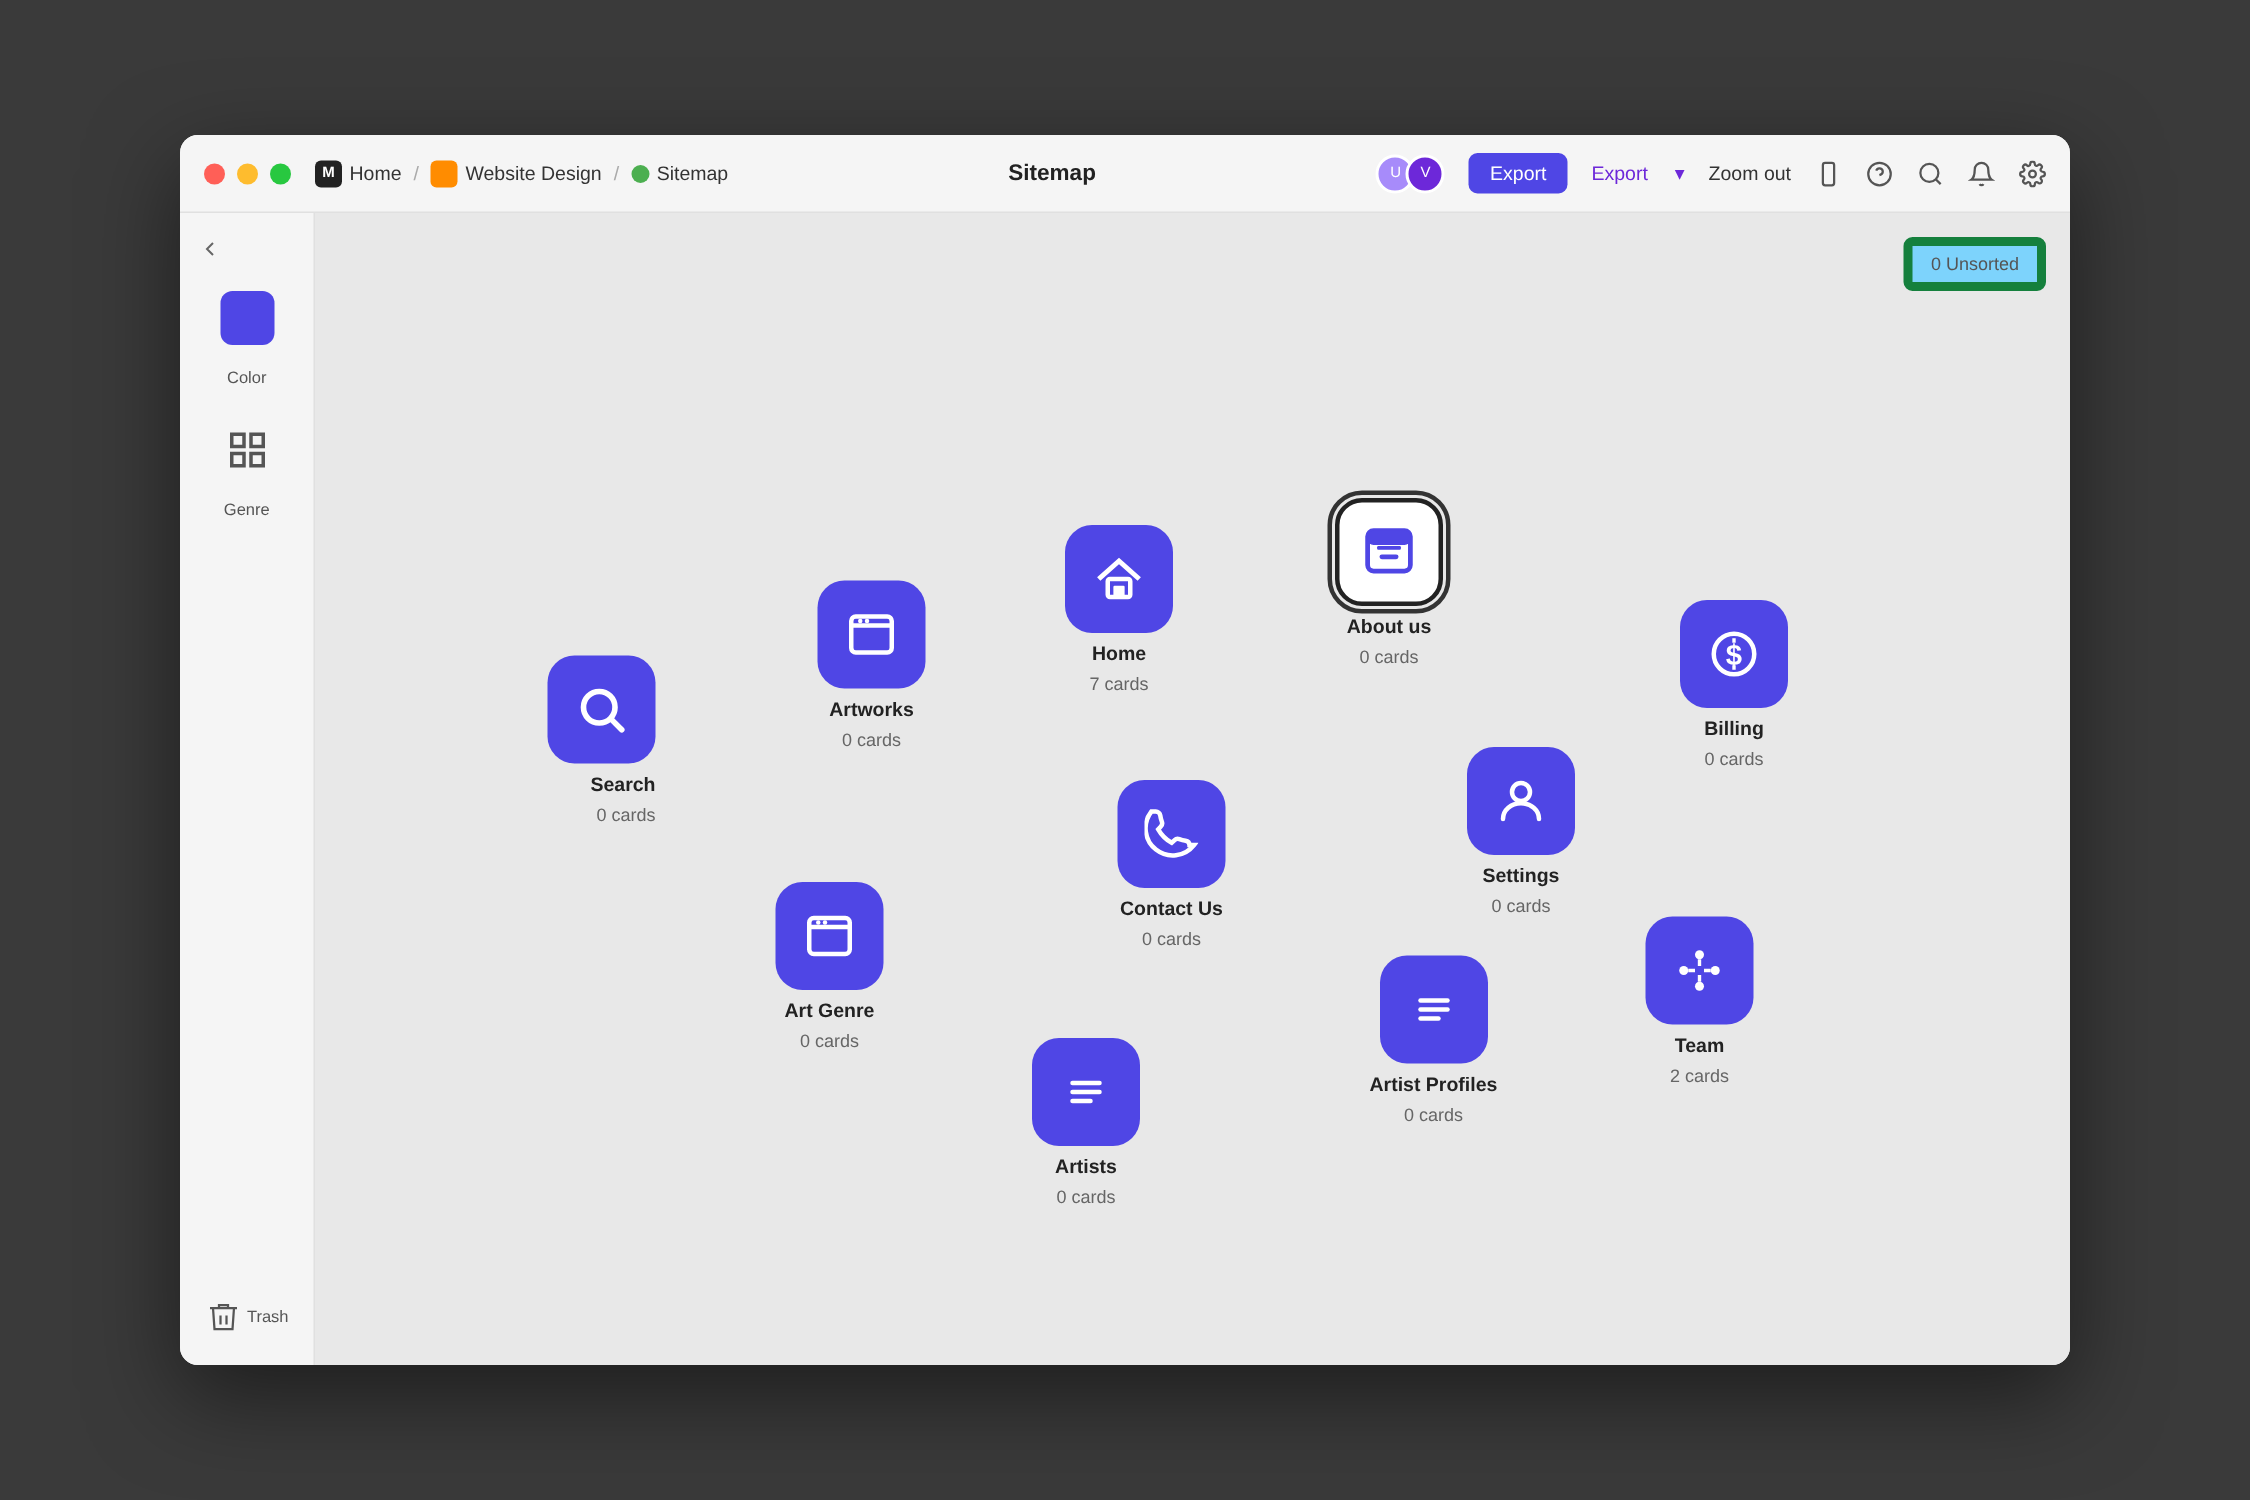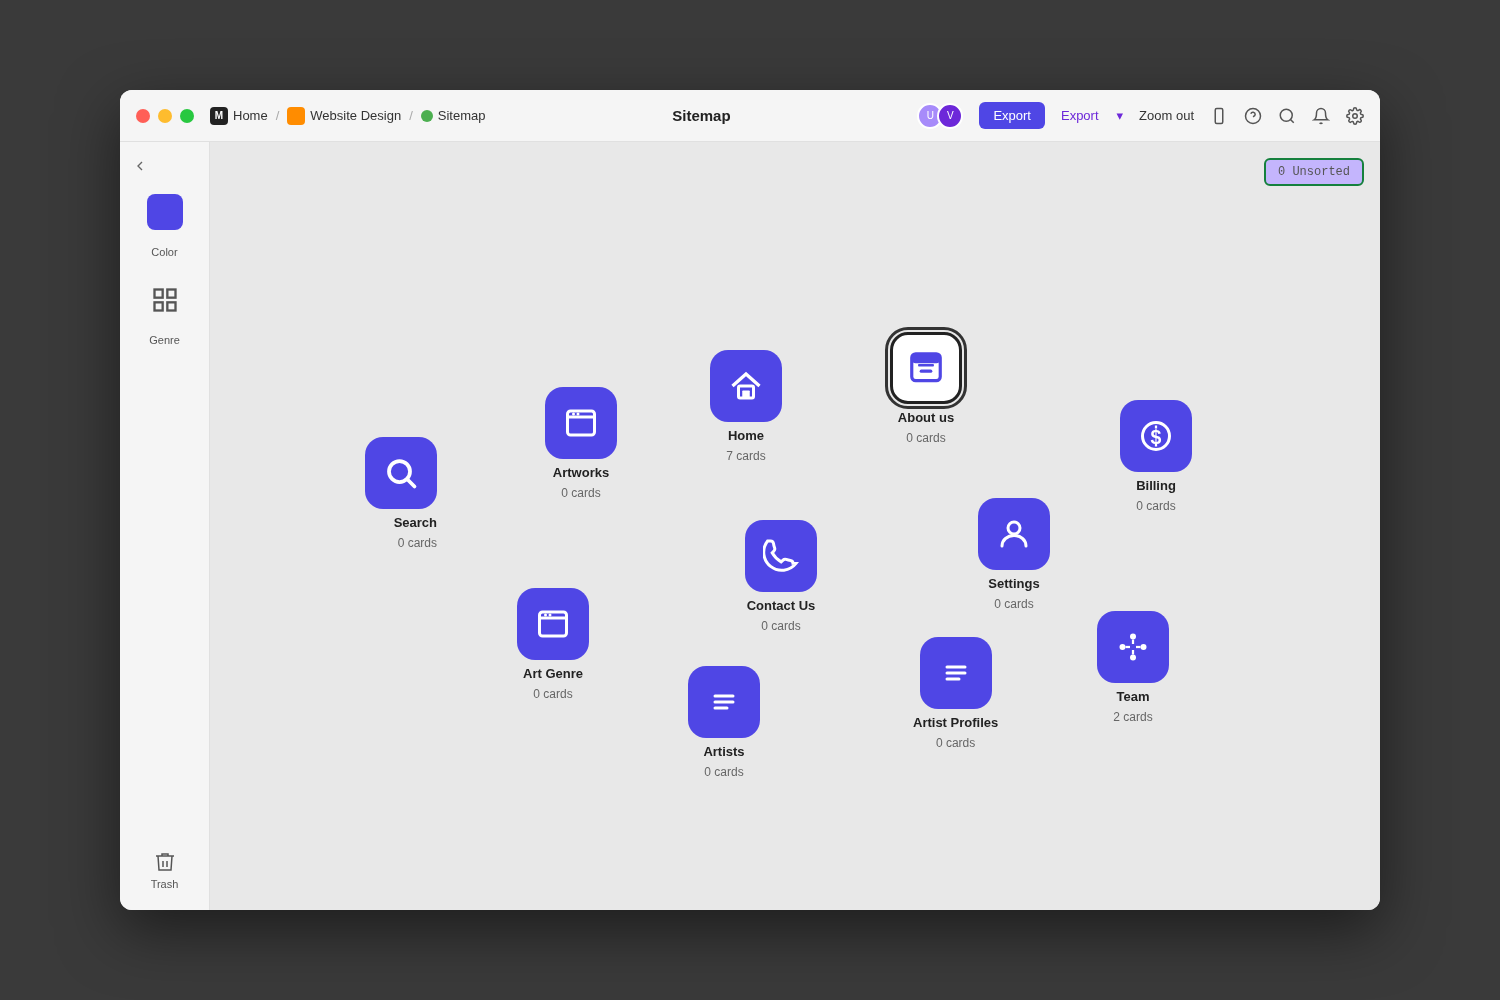--- a/index.html
+++ b/index.html
@@ -160,44 +160,43 @@
       width: 36px; height: 36px;
       display: flex; align-items: center; justify-content: center;
       color: #555;
     }
     .sidebar-label {
       font-size: 11px; color: #555; text-align: center;
     }
     .sidebar-trash {
       margin-top: auto;
       display: flex;
-      flex-direction: column;
+      flex-direction: row;
       align-items: center;
       gap: 4px;
       padding: 8px;
       cursor: pointer;
     }
     
     .canvas {
       flex: 1;
       background: #e8e8e8;
       position: relative;
       overflow: hidden;
     }
     .unsorted-badge {
       position: absolute;
       top: 16px;
       right: 16px;
-      background: #c4b5fd;
-      border: 2px solid #15803d;
+      background: #7dd3fc;
+      border: 6px solid #15803d;
       border-radius: 6px;
       padding: 5px 12px;
       font-size: 12px;
       color: #555;
-      font-family: Liberation Mono, monospace;
     }
     
     .node {
       position: absolute;
       display: flex;
       flex-direction: column;
       align-items: center;
       gap: 6px;
       cursor: pointer;
     }
@@ -456,21 +455,21 @@
             <line x1="12" y1="7" x2="12" y2="10" stroke="white" stroke-width="1.5"></line>
             <line x1="7" y1="12" x2="10" y2="12" stroke="white" stroke-width="1.5"></line>
             <line x1="17" y1="12" x2="14" y2="12" stroke="white" stroke-width="1.5"></line>
             <line x1="12" y1="17" x2="12" y2="14" stroke="white" stroke-width="1.5"></line>
           </svg>
         </div>
         <span class="node-label">Team</span>
         <span class="node-cards">2 cards</span>
       </div>
 
-      <div class="node" style="left:478px;top:524px;">
+      <div class="node" style="left:478px;top:550px;">
         <div class="node-icon">
           <svg viewBox="0 0 24 24">
               <line x1="6" y1="8" x2="18" y2="8" stroke="white" stroke-width="2" stroke-linecap="round"></line>
               <line x1="6" y1="12" x2="18" y2="12" stroke="white" stroke-width="2" stroke-linecap="round"></line>
               <line x1="6" y1="16" x2="14" y2="16" stroke="white" stroke-width="2" stroke-linecap="round"></line>
             </svg>
         </div>
         <span class="node-label">Artists</span>
         <span class="node-cards">0 cards</span>
       </div>

